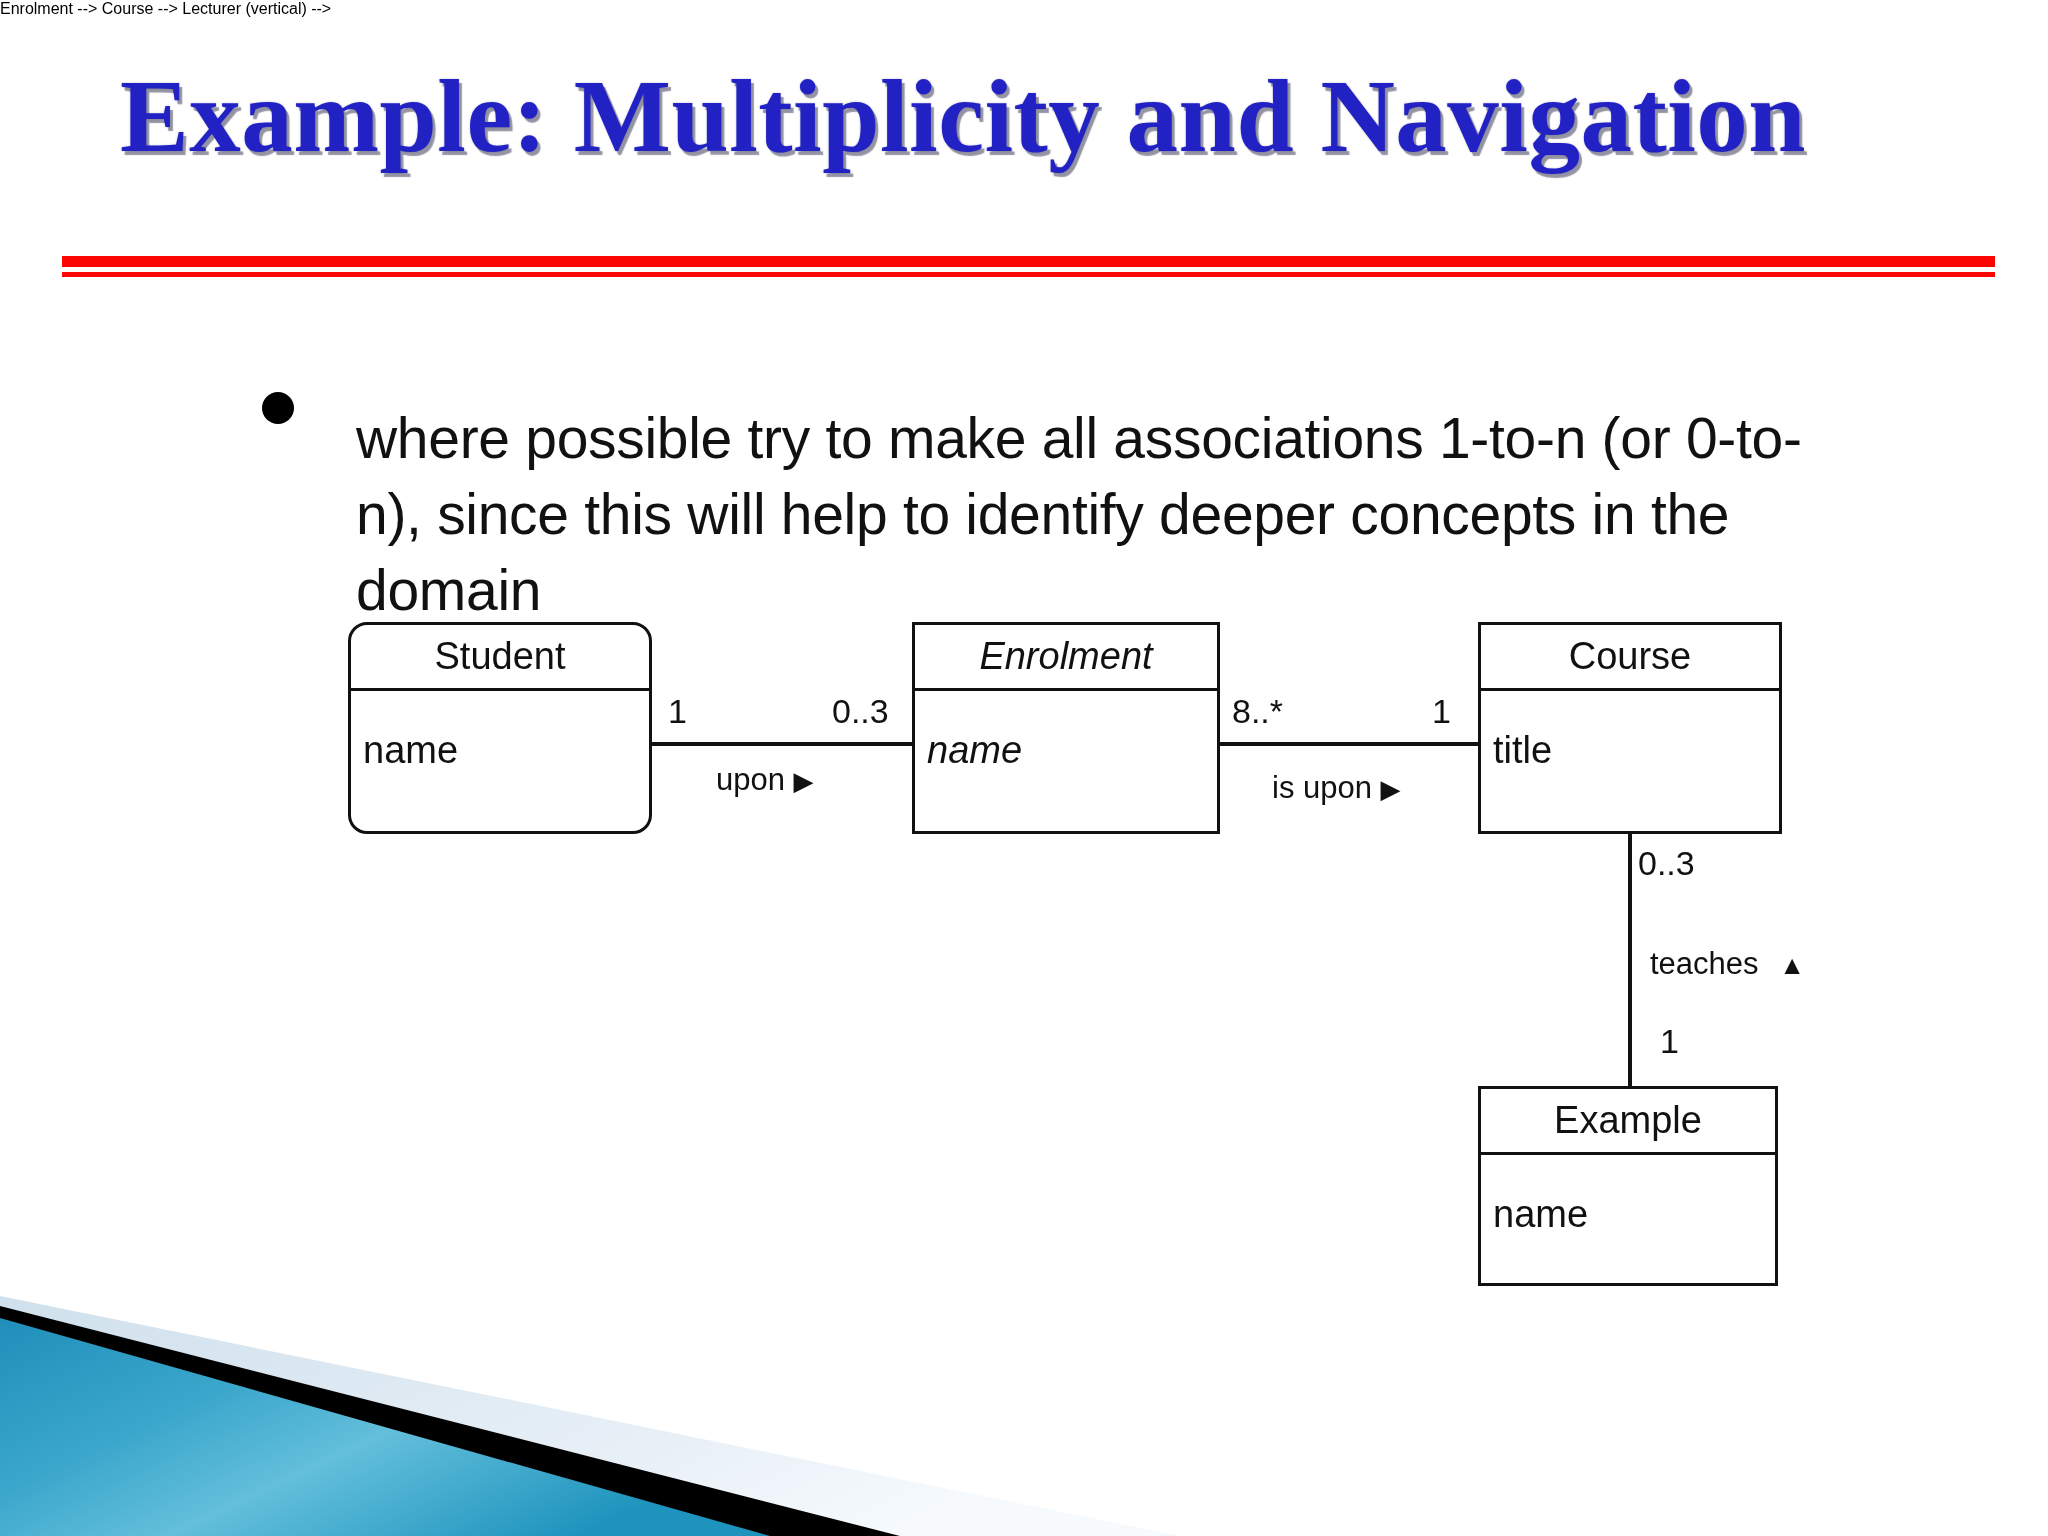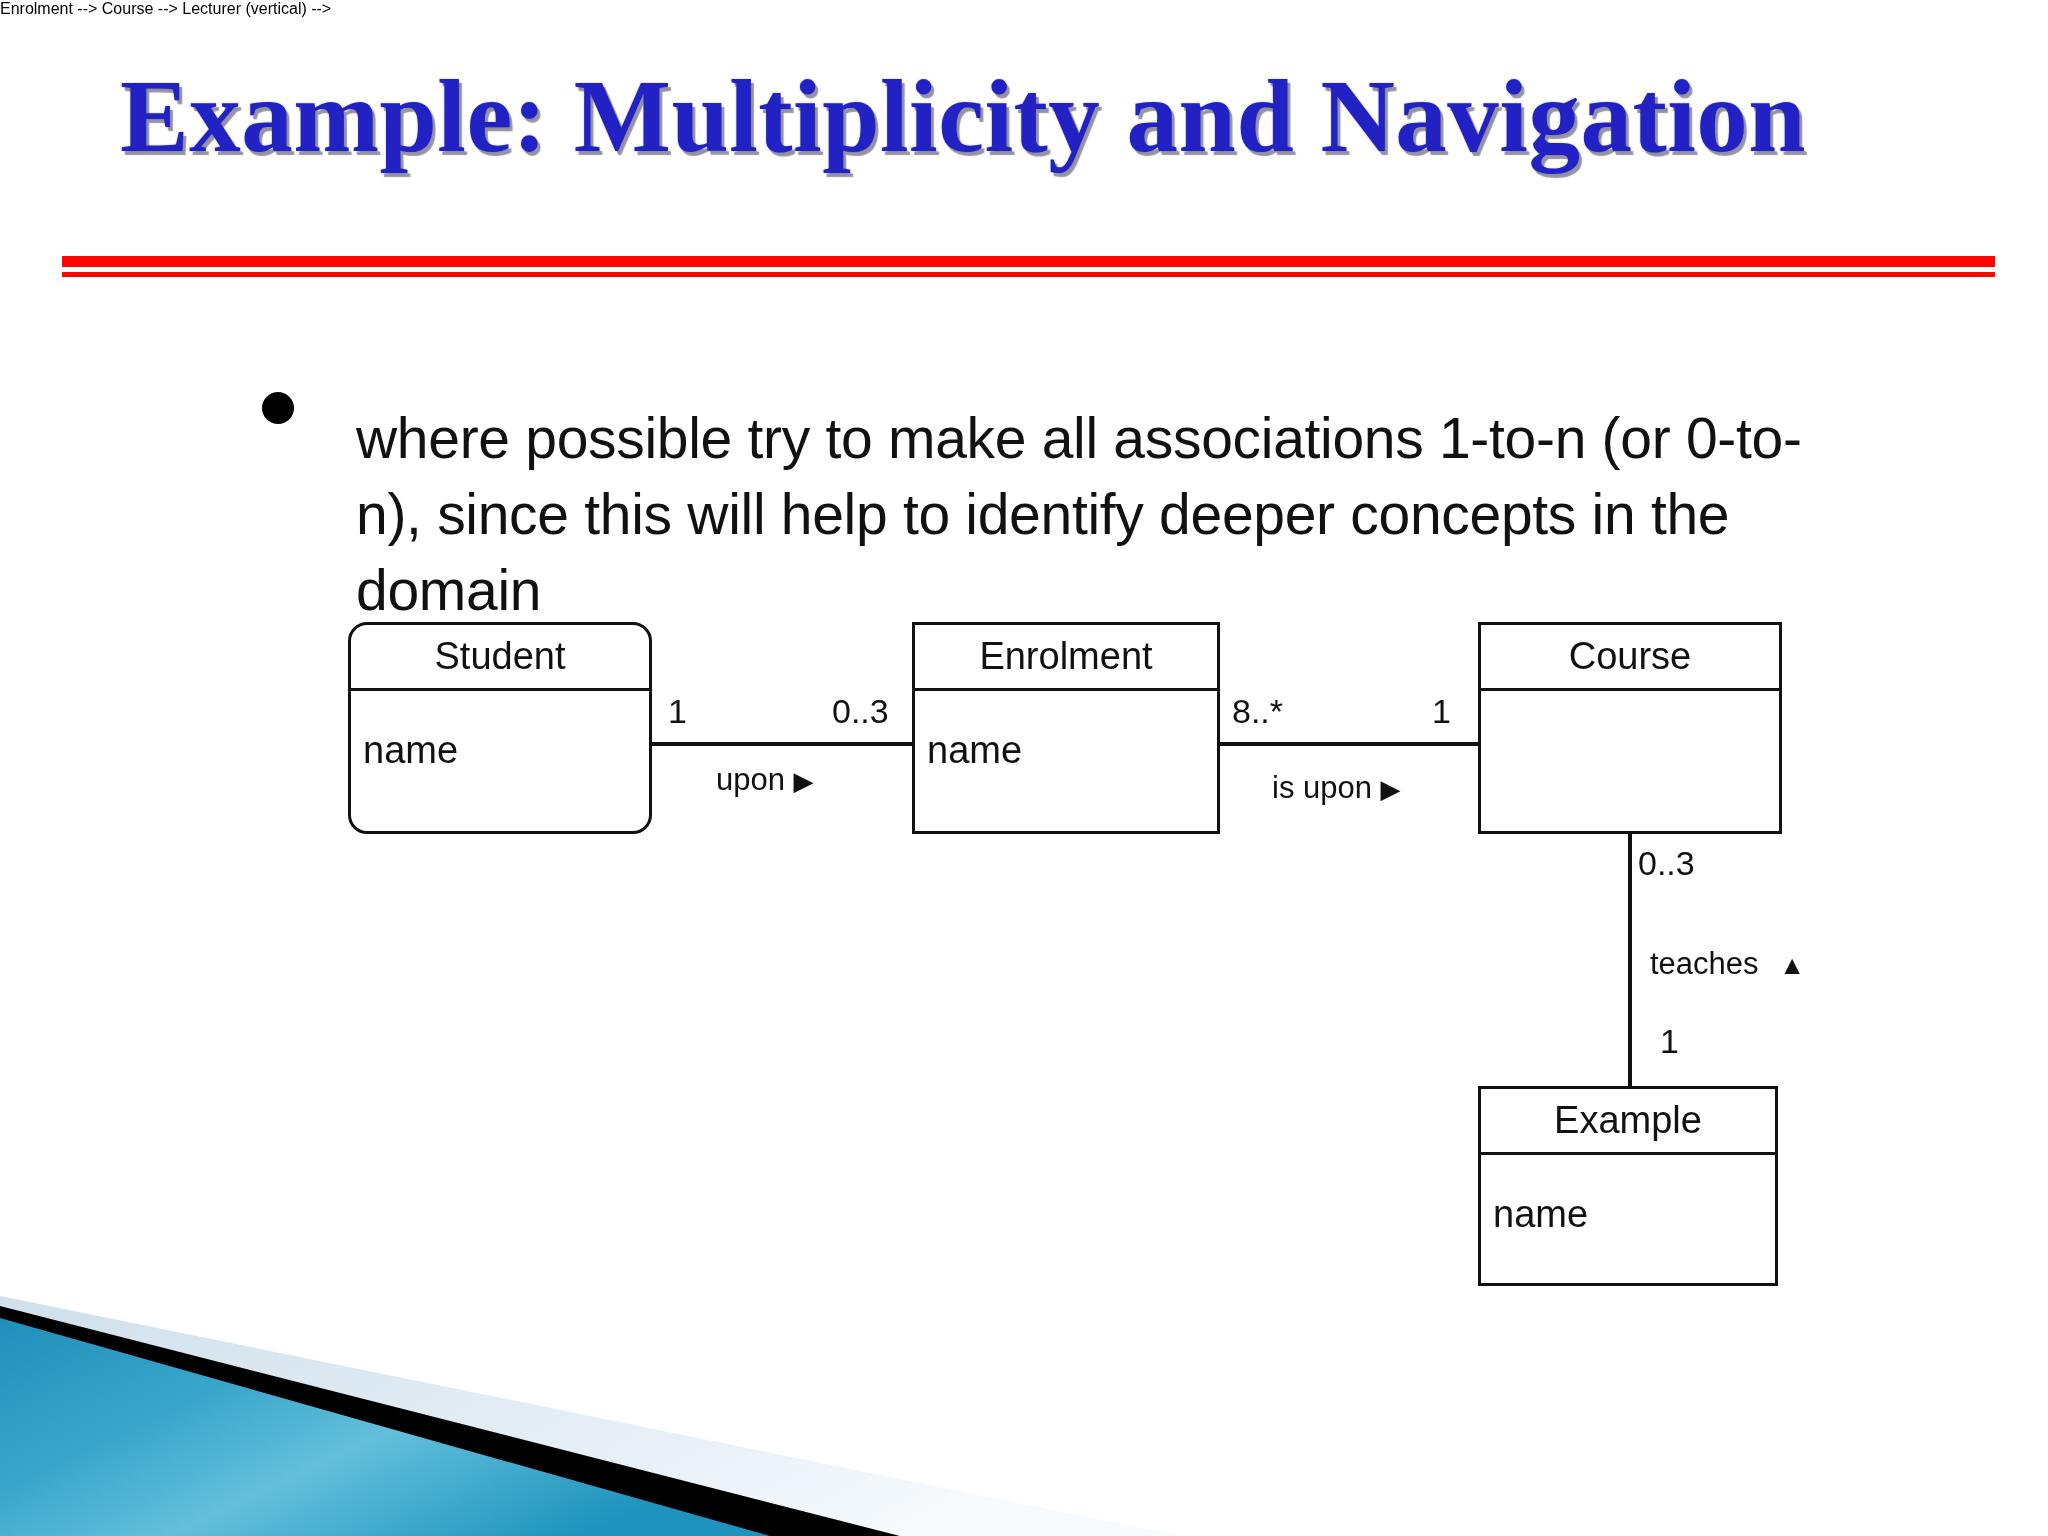--- a/index.html
+++ b/index.html
@@ -189,28 +189,29 @@
 
   <div id="uml">
 
     
     <div class="uml-box" style="left:348px; top:622px; width:304px; height:212px;border-radius:19px;">
       <div class="cls-name">Student</div>
       <div class="cls-attrs">name</div>
     </div>
 
     
-    <div class="uml-box" style="left:912px; top:622px; width:308px; height:212px;">
+    <div class="uml-box" style="left:912px; top:622px; width:308px; height:212px;font-style:italic;">
       <div class="cls-name">Enrolment</div>
       <div class="cls-attrs">name</div>
     </div>
 
     
     <div class="uml-box" style="left:1478px; top:622px; width:304px; height:212px;">
       <div class="cls-name">Course</div>
+      <div class="cls-attrs">title</div>
     </div>
 
     
     <div class="uml-box" style="left:1478px; top:1086px; width:300px; height:200px;">
       <div class="cls-name">Example</div>
       <div class="cls-attrs">name</div>
     </div>
 
      Enrolment --&gt;
     <div class="assoc-line-h" style="left:652px; top:742px; width:262px;"></div>

